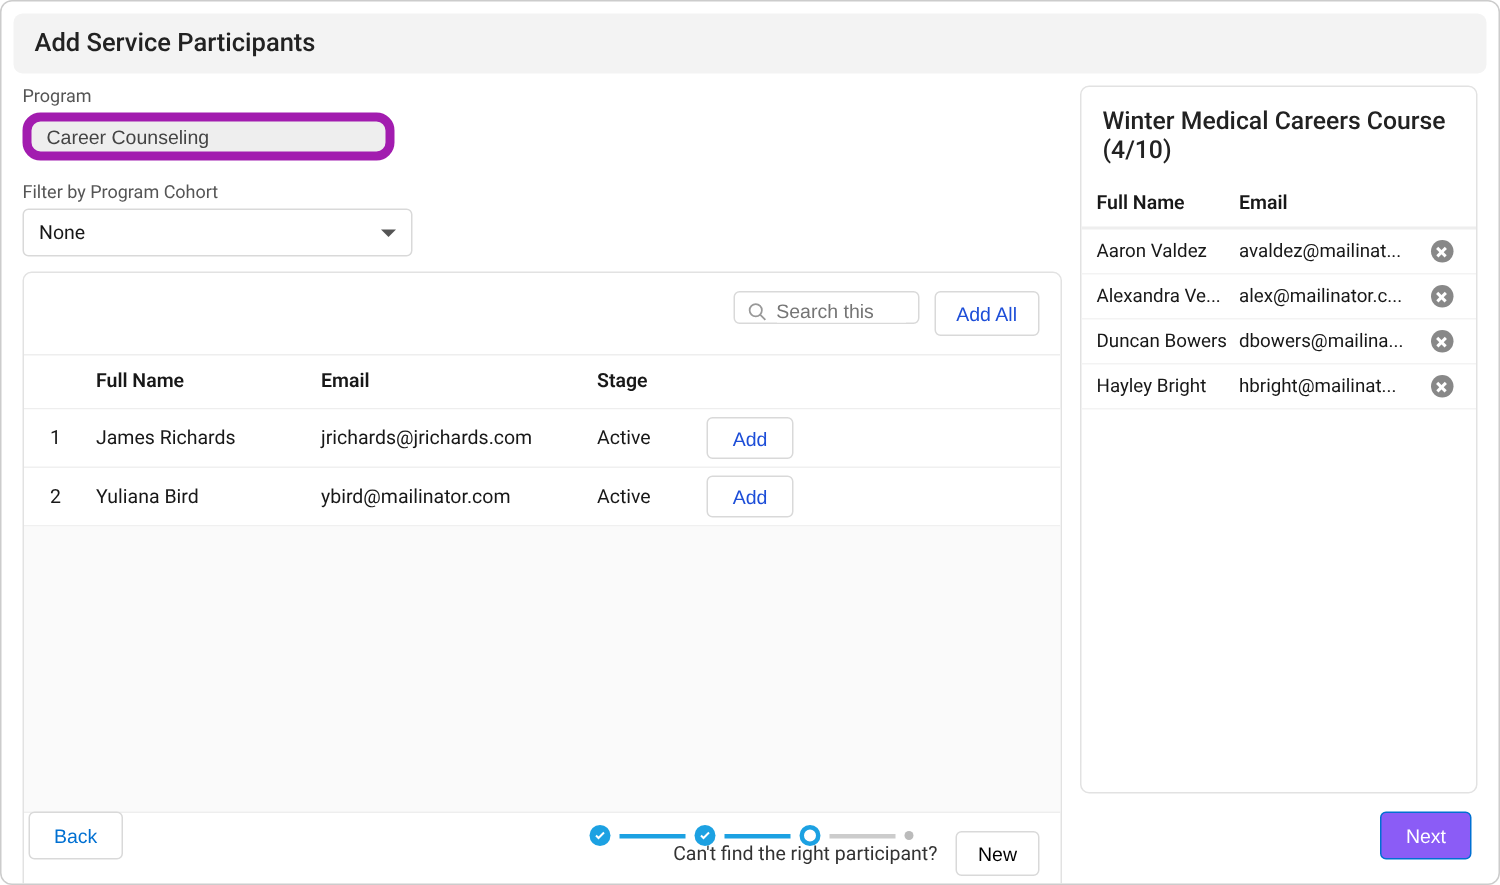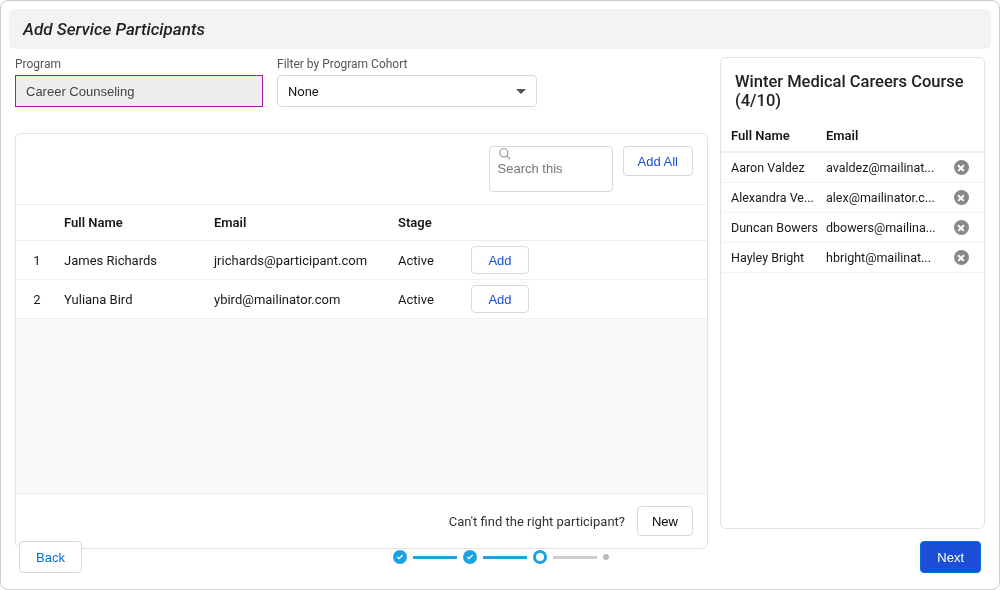--- a/index.html
+++ b/index.html
@@ -16,41 +16,40 @@
       overflow: hidden;
     }
     .header-bar {
       margin: 8px;
       background: #f3f3f3;
       border-radius: 6px;
       padding: 10px 14px;
       font-size: 17px;
       font-weight: 500;
       color: #222;
-      font-style: italic;
     }
     .content {
       display: flex;
       gap: 12px;
       padding: 0 14px;
     }
     .left-col { flex: 1; display: flex; flex-direction: column; }
     .right-col { width: 265px; }
-    .filters { display: flex; gap: 14px; margin-bottom: 26px; }
+    .filters { display: flex; gap: 14px; margin-bottom: 10px; flex-direction: column; }
     .field { display: flex; flex-direction: column; }
     .field-label {
       font-size: 12px;
       color: #555;
       margin-bottom: 4px;
     }
     .program-input {
       width: 248px;
       height: 32px;
-      border: 1px solid #a21caf;
-      border-radius: 0;
+      border: 6px solid #a21caf;
+      border-radius: 12px;
       background: #eee;
       padding: 0 10px;
       font-size: 13px;
       color: #444;
     }
     .cohort-select {
       width: 260px;
       height: 32px;
       border: 1px solid #d9d9d9;
       border-radius: 4px;
@@ -77,29 +76,28 @@
       overflow: hidden;
     }
     .table-toolbar {
       display: flex;
       justify-content: flex-end;
       gap: 10px;
       padding: 12px 14px;
     }
     .search-box {
       width: 124px;
-      height: 46px;
+      height: 22px;
       border: 1px solid #d9d9d9;
       border-radius: 4px;
       display: flex;
-      align-items: flex-start;
+      align-items: flex-end;
       padding: 0 8px;
       color: #888;
       font-size: 13px;
-      flex-direction: column;
     }
     .search-box svg { margin-right: 6px; flex-shrink: 0; }
     .search-box input {
       border: none;
       outline: none;
       width: 100%;
       font-size: 13px;
     }
     .btn {
       height: 30px;
@@ -193,21 +191,21 @@
     .remove-icon::before { transform: translate(-50%,-50%) rotate(45deg); }
     .remove-icon::after  { transform: translate(-50%,-50%) rotate(-45deg); }
     .footer {
       position: absolute;
       bottom: 0; left: 0; right: 0;
       padding: 12px 18px 16px;
       display: flex;
       align-items: center;
     }
     .btn-primary {
-      background: #1d4ed8;
+      background: #8b5cf6;
       color: #fff;
       border: 1px solid #0070d2;
       height: 32px;
       padding: 0 16px;
       border-radius: 4px;
       font-size: 13px;
       cursor: pointer;
     }
     .btn-secondary {
       background: #fff;
@@ -282,21 +280,21 @@
         <div class="col-name">Full Name</div>
         <div class="col-email">Email</div>
         <div class="col-stage">Stage</div>
         <div class="col-action"></div>
       </div>
 
       <div class="table-body">
         <div class="table-row">
           <div class="col-num">1</div>
           <div class="col-name">James Richards</div>
-          <div class="col-email">jrichards@participant.com</div>
+          <div class="col-email">jrichards@jrichards.com</div>
           <div class="col-stage">Active</div>
           <div class="col-action"><button class="btn btn-link btn-small">Add</button></div>
         </div>
         <div class="table-row">
           <div class="col-num">2</div>
           <div class="col-name">Yuliana Bird</div>
           <div class="col-email">ybird@mailinator.com</div>
           <div class="col-stage">Active</div>
           <div class="col-action"><button class="btn btn-link btn-small">Add</button></div>
         </div>

